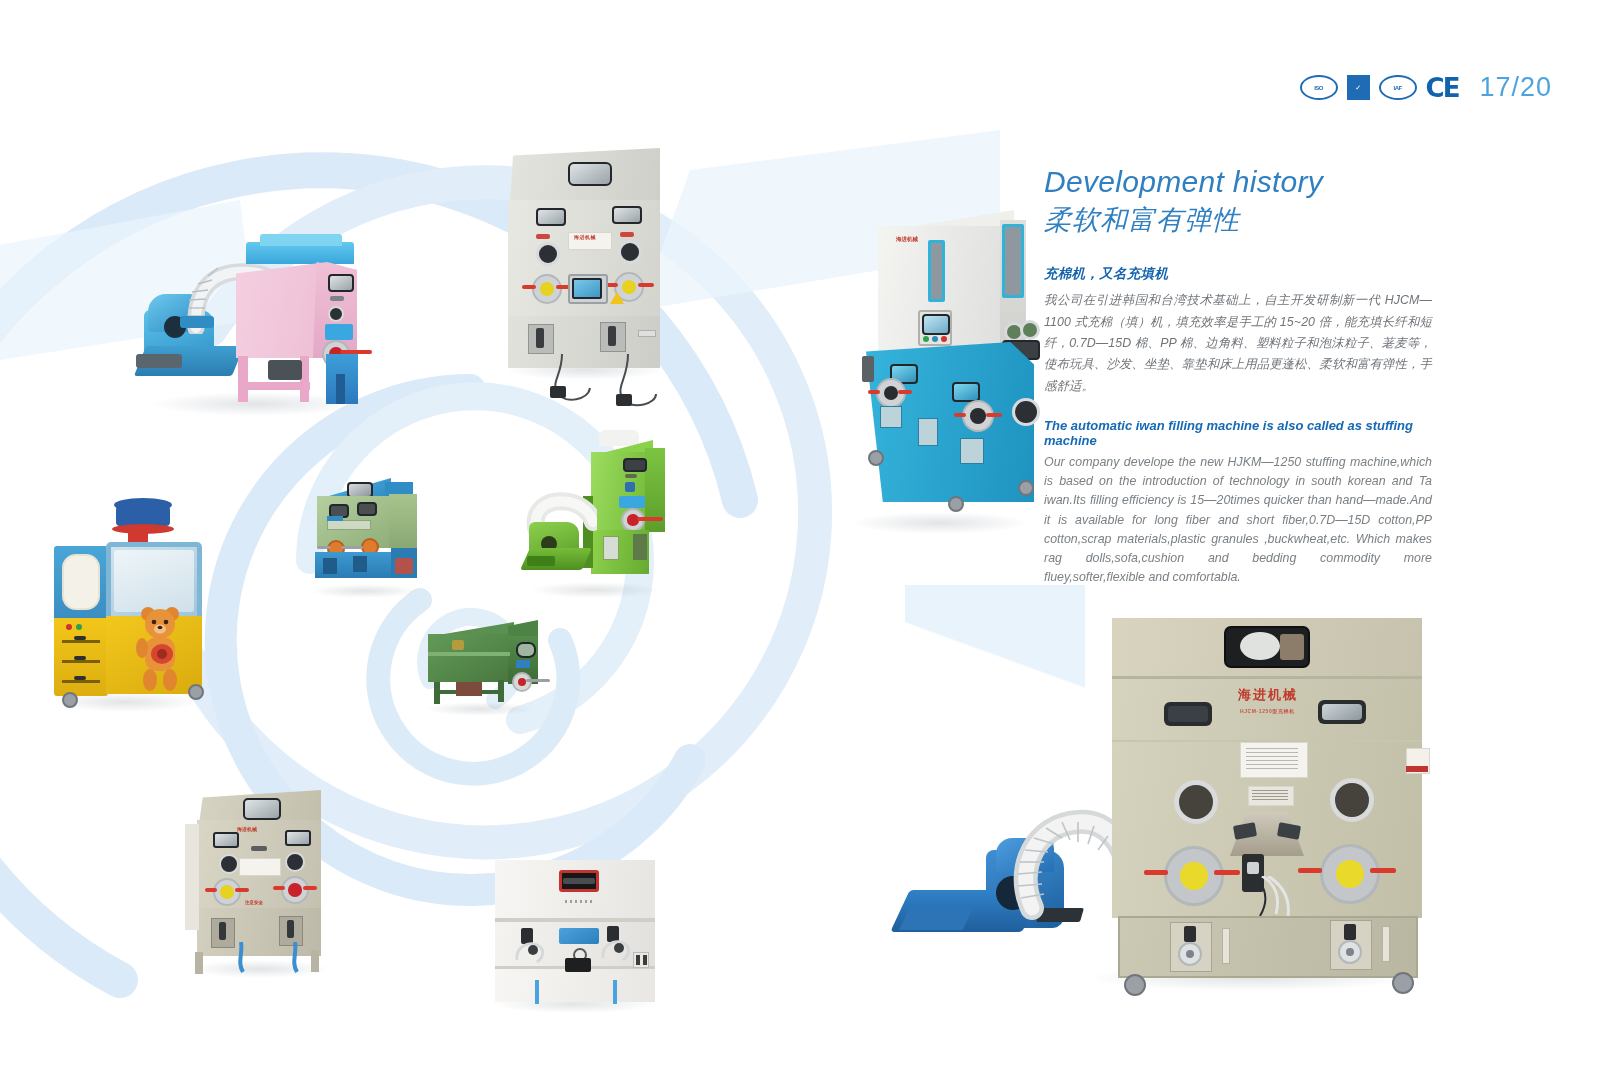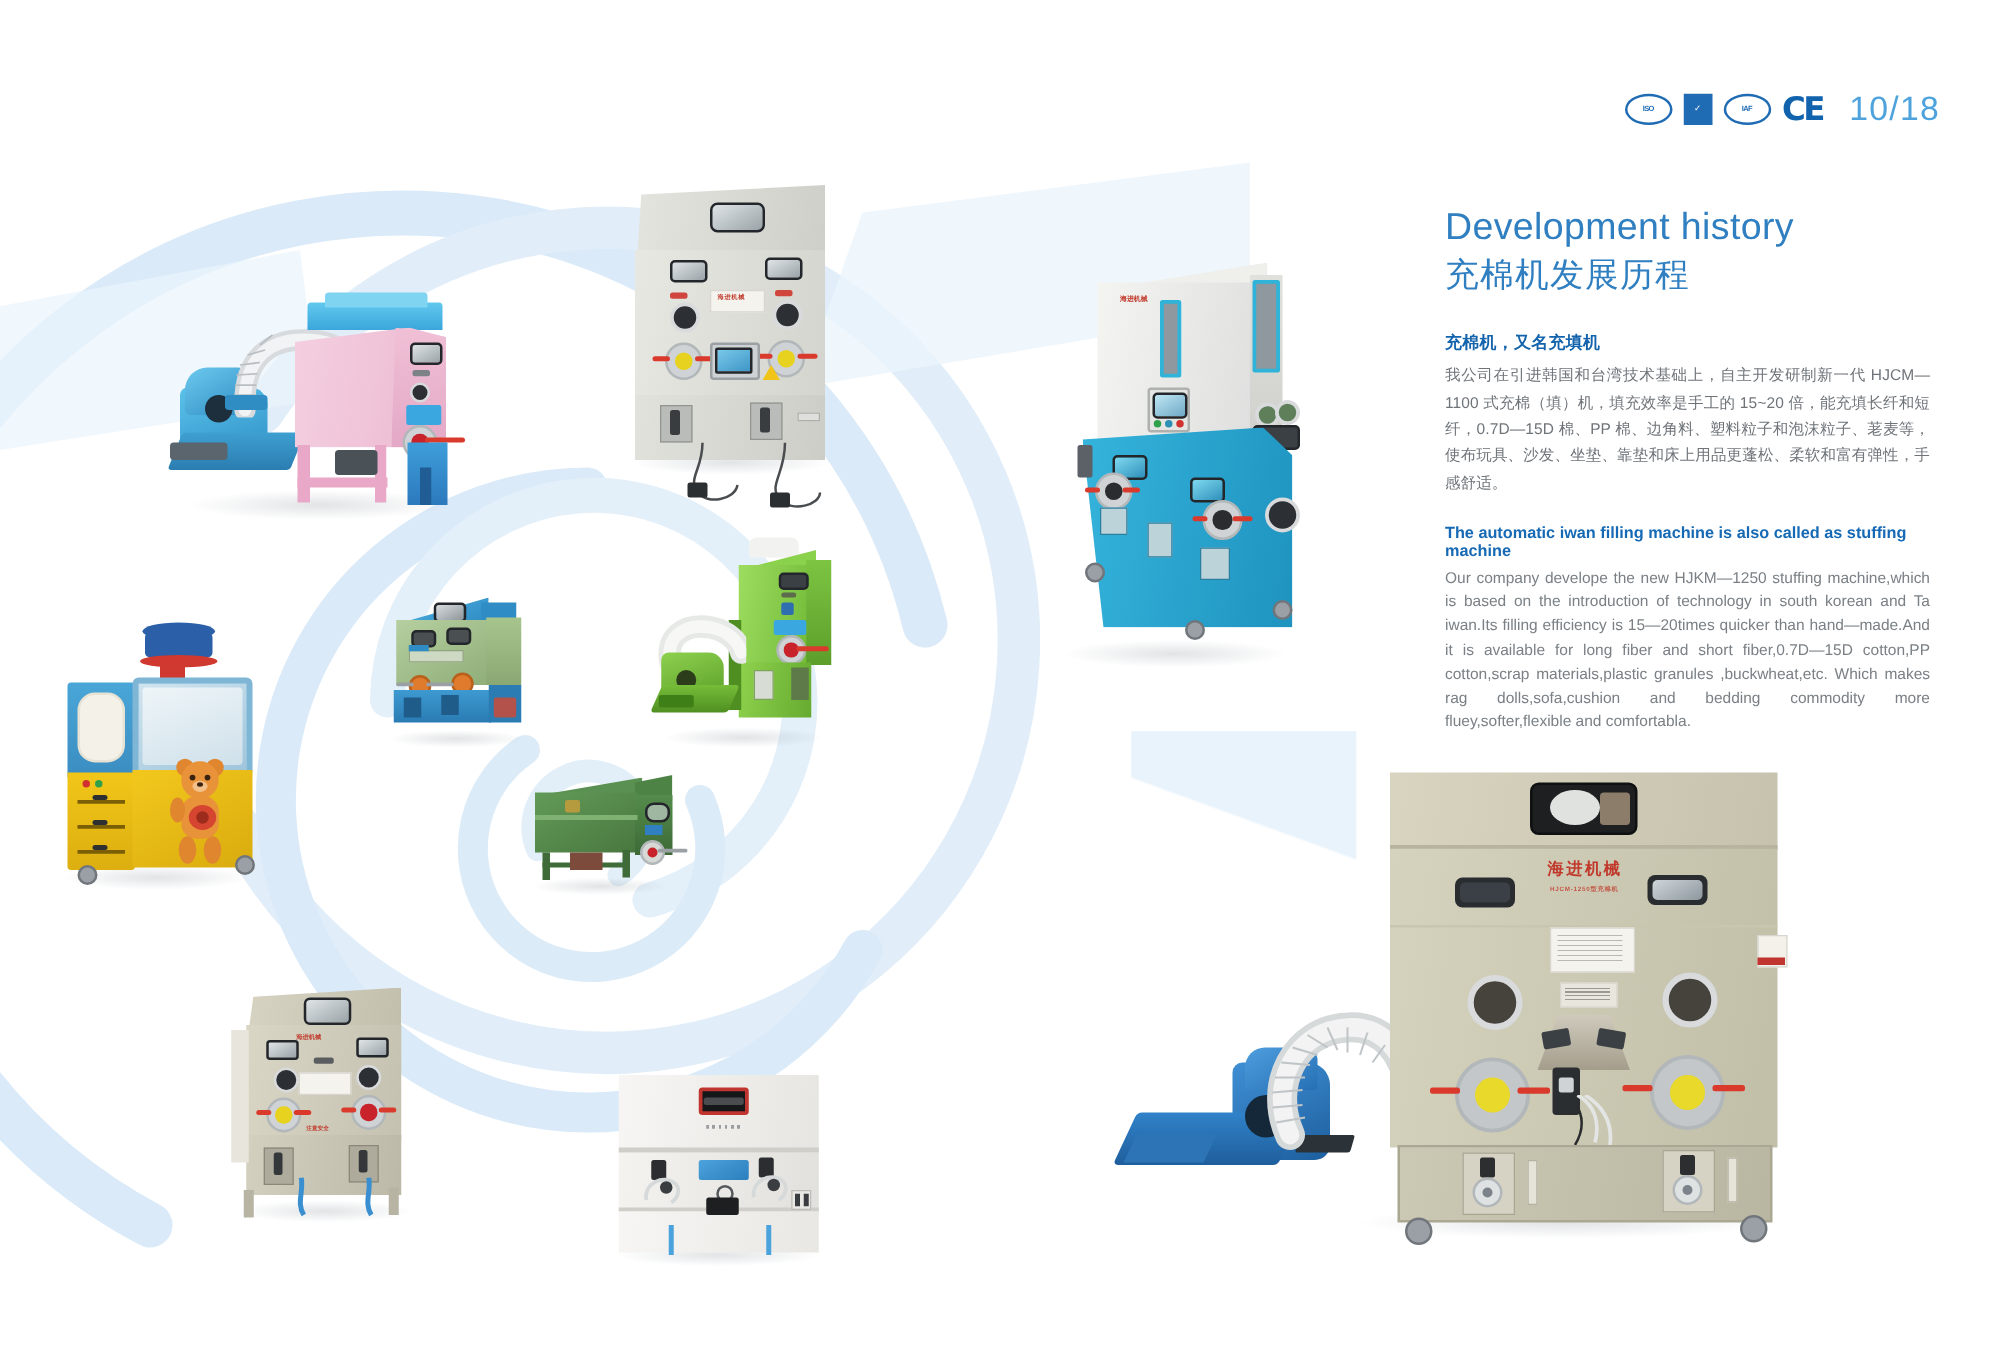--- a/index.html
+++ b/index.html
@@ -38,21 +38,21 @@
   .ce-mark{
     color:#1163ae;font-size:26px;font-weight:bold;
     font-family:"DejaVu Sans",sans-serif;letter-spacing:-2px;
   }
   .page-num{
     color:#4ea3dd;font-size:27px;letter-spacing:1px;
     font-family:"Liberation Sans",sans-serif;margin-left:12px;
   }
 
   
-  .copy{position:absolute;left:1156px;top:165px;width:388px;z-index:6;}
+  .copy{position:absolute;left:1044px;top:165px;width:388px;z-index:6;font-style:italic;}
   .title-en{
     color:#2f7fc1;font-size:30px;font-weight:normal;
     letter-spacing:.3px;line-height:1.15;margin:0;
   }
   .title-cn{
     color:#2f7fc1;font-size:27px;font-weight:normal;
     letter-spacing:1px;line-height:1.25;margin:4px 0 0 0;
   }
   .sub-cn{
     color:#1464ad;font-size:13.5px;font-weight:bold;
@@ -136,26 +136,26 @@
     <div class="badge-oval wide">
       <span>ISO</span>
     </div>
     <div class="badge-sq">
       <span>✓</span>
     </div>
     <div class="badge-oval wide">
       <span>IAF</span>
     </div>
     <div class="ce-mark">CE</div>
-    <div class="page-num">10/18</div>
+    <div class="page-num">17/20</div>
   </div>
 
   <div class="copy">
     <h1 class="title-en">Development history</h1>
-    <h2 class="title-cn">充棉机发展历程</h2>
+    <h2 class="title-cn">柔软和富有弹性</h2>
     <div class="sub-cn">充棉机，又名充填机</div>
     <p class="body-cn">我公司在引进韩国和台湾技术基础上，自主开发研制新一代 HJCM—1100 式充棉（填）机，填充效率是手工的 15~20 倍，能充填长纤和短纤，0.7D—15D 棉、PP 棉、边角料、塑料粒子和泡沫粒子、荖麦等，使布玩具、沙发、坐垫、靠垫和床上用品更蓬松、柔软和富有弹性，手感舒适。</p>
     <div class="sub-en">The automatic iwan filling machine is also called as stuffing machine</div>
     <p class="body-en">Our company develope the new HJKM—1250 stuffing machine,which is based on the introduction of technology in south korean and Ta iwan.Its filling efficiency is 15—20times quicker than hand—made.And it is available for long fiber and short fiber,0.7D—15D cotton,PP cotton,scrap materials,plastic granules ,buckwheat,etc. Which makes rag dolls,sofa,cushion and bedding commodity more fluey,softer,flexible and comfortabla.</p>
   </div>
 
   <div class="shadow" style="left:150px;top:392px;width:210px;height:24px;"></div>
   <div class="machine" style="left:140px;top:228px;width:235px;height:175px;">
 
     <div class="bx" style="left:4px;top:82px;width:70px;height:58px;background:linear-gradient(160deg,#5bc2ea,#2e8fc7);border-radius:6px 14px 10px 6px;"></div>

